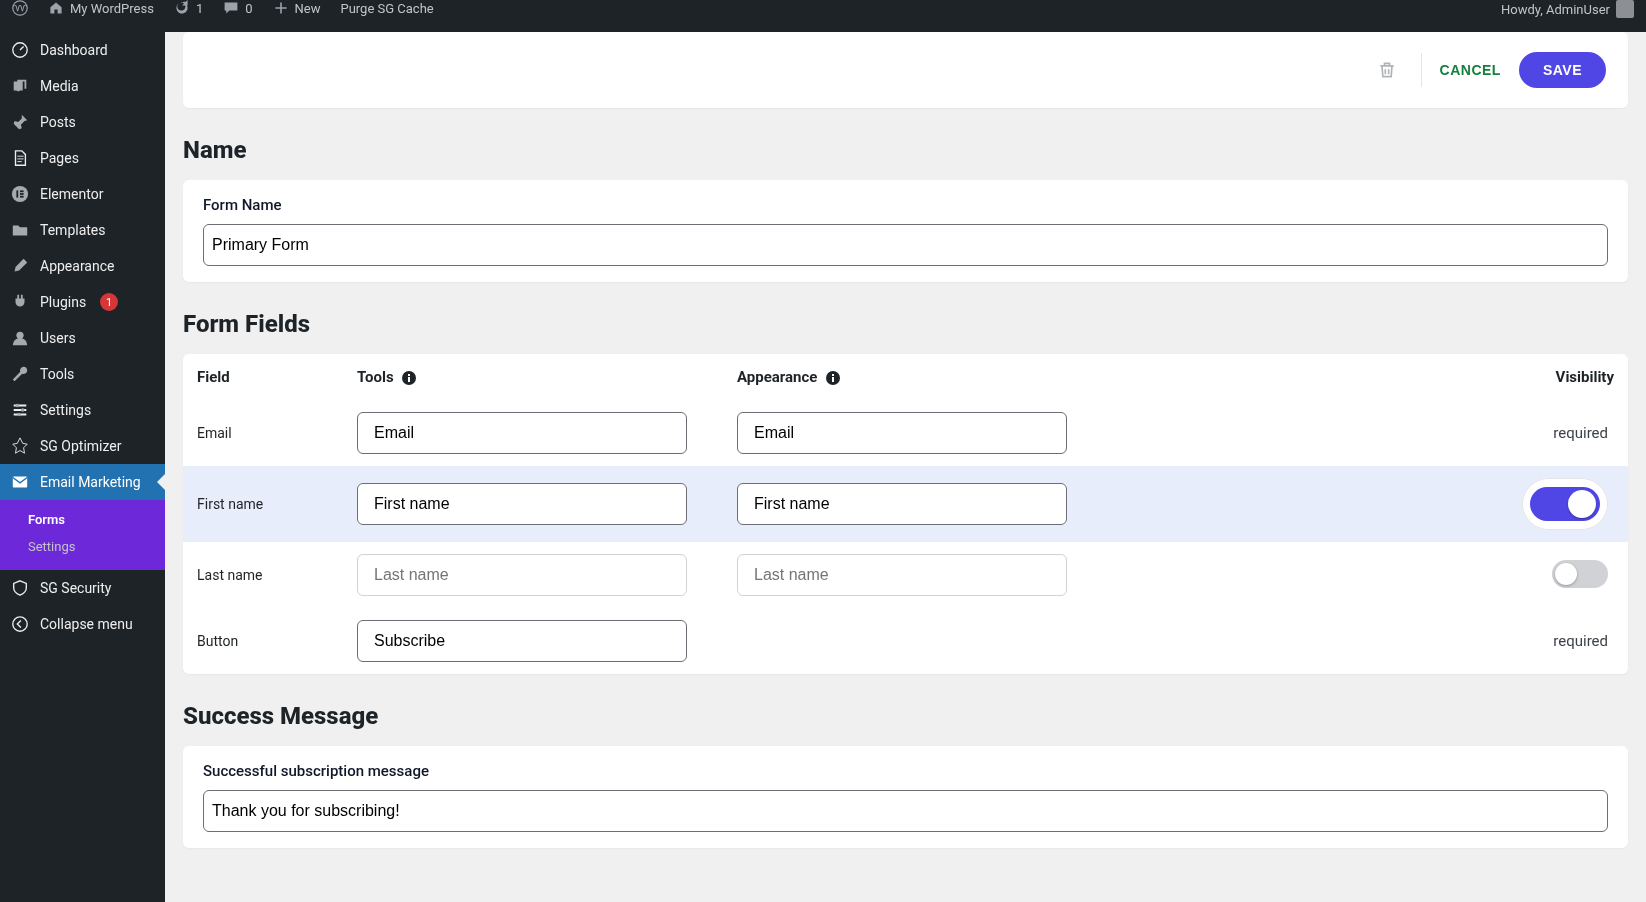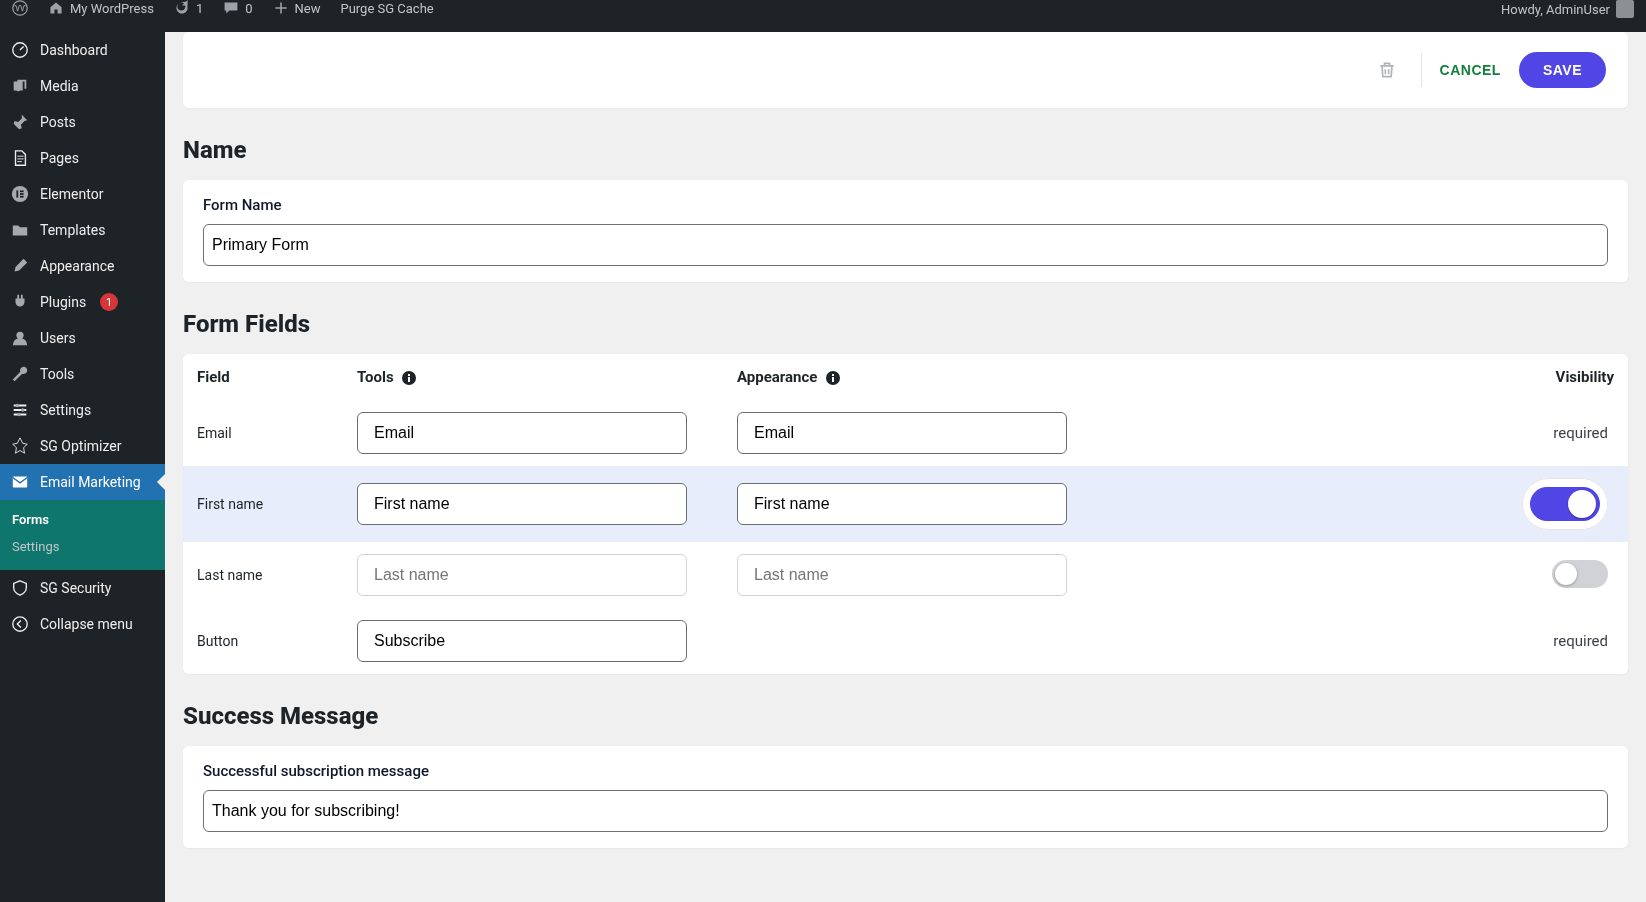--- a/index.html
+++ b/index.html
@@ -41,21 +41,21 @@
   .menu-item.active .micon svg{fill:#fff;}
   .menu-item.active::after{
     content:''; position:absolute; right:-0px; top:50%; transform:translateY(-50%);
     border:8px solid transparent; border-right-color:#f0f0f1;
   }
   .badge1 {
     display:inline-flex; align-items:center; justify-content:center;
     background:#d63638; color:#fff; border-radius:10px; font-size:11px;
     min-width:18px; height:18px; padding:0 5px; margin-left:4px;
   }
-  .submenu { background:#0f766e; padding:6px 0 10px; }
+  .submenu { background:#6d28d9; padding:6px 16px 10px; }
   .submenu-item { padding:6px 12px; font-size:13px; color:#c3c4c7; cursor:pointer; }
   .submenu-item.current { color:#fff; font-weight:600; }
 
   
   #wpcontent {
     position:absolute; top:32px; left:165px; right:0; bottom:0;
     overflow-y:auto; background:#f0f0f1;
     padding: 0 18px 40px;
   }
 

